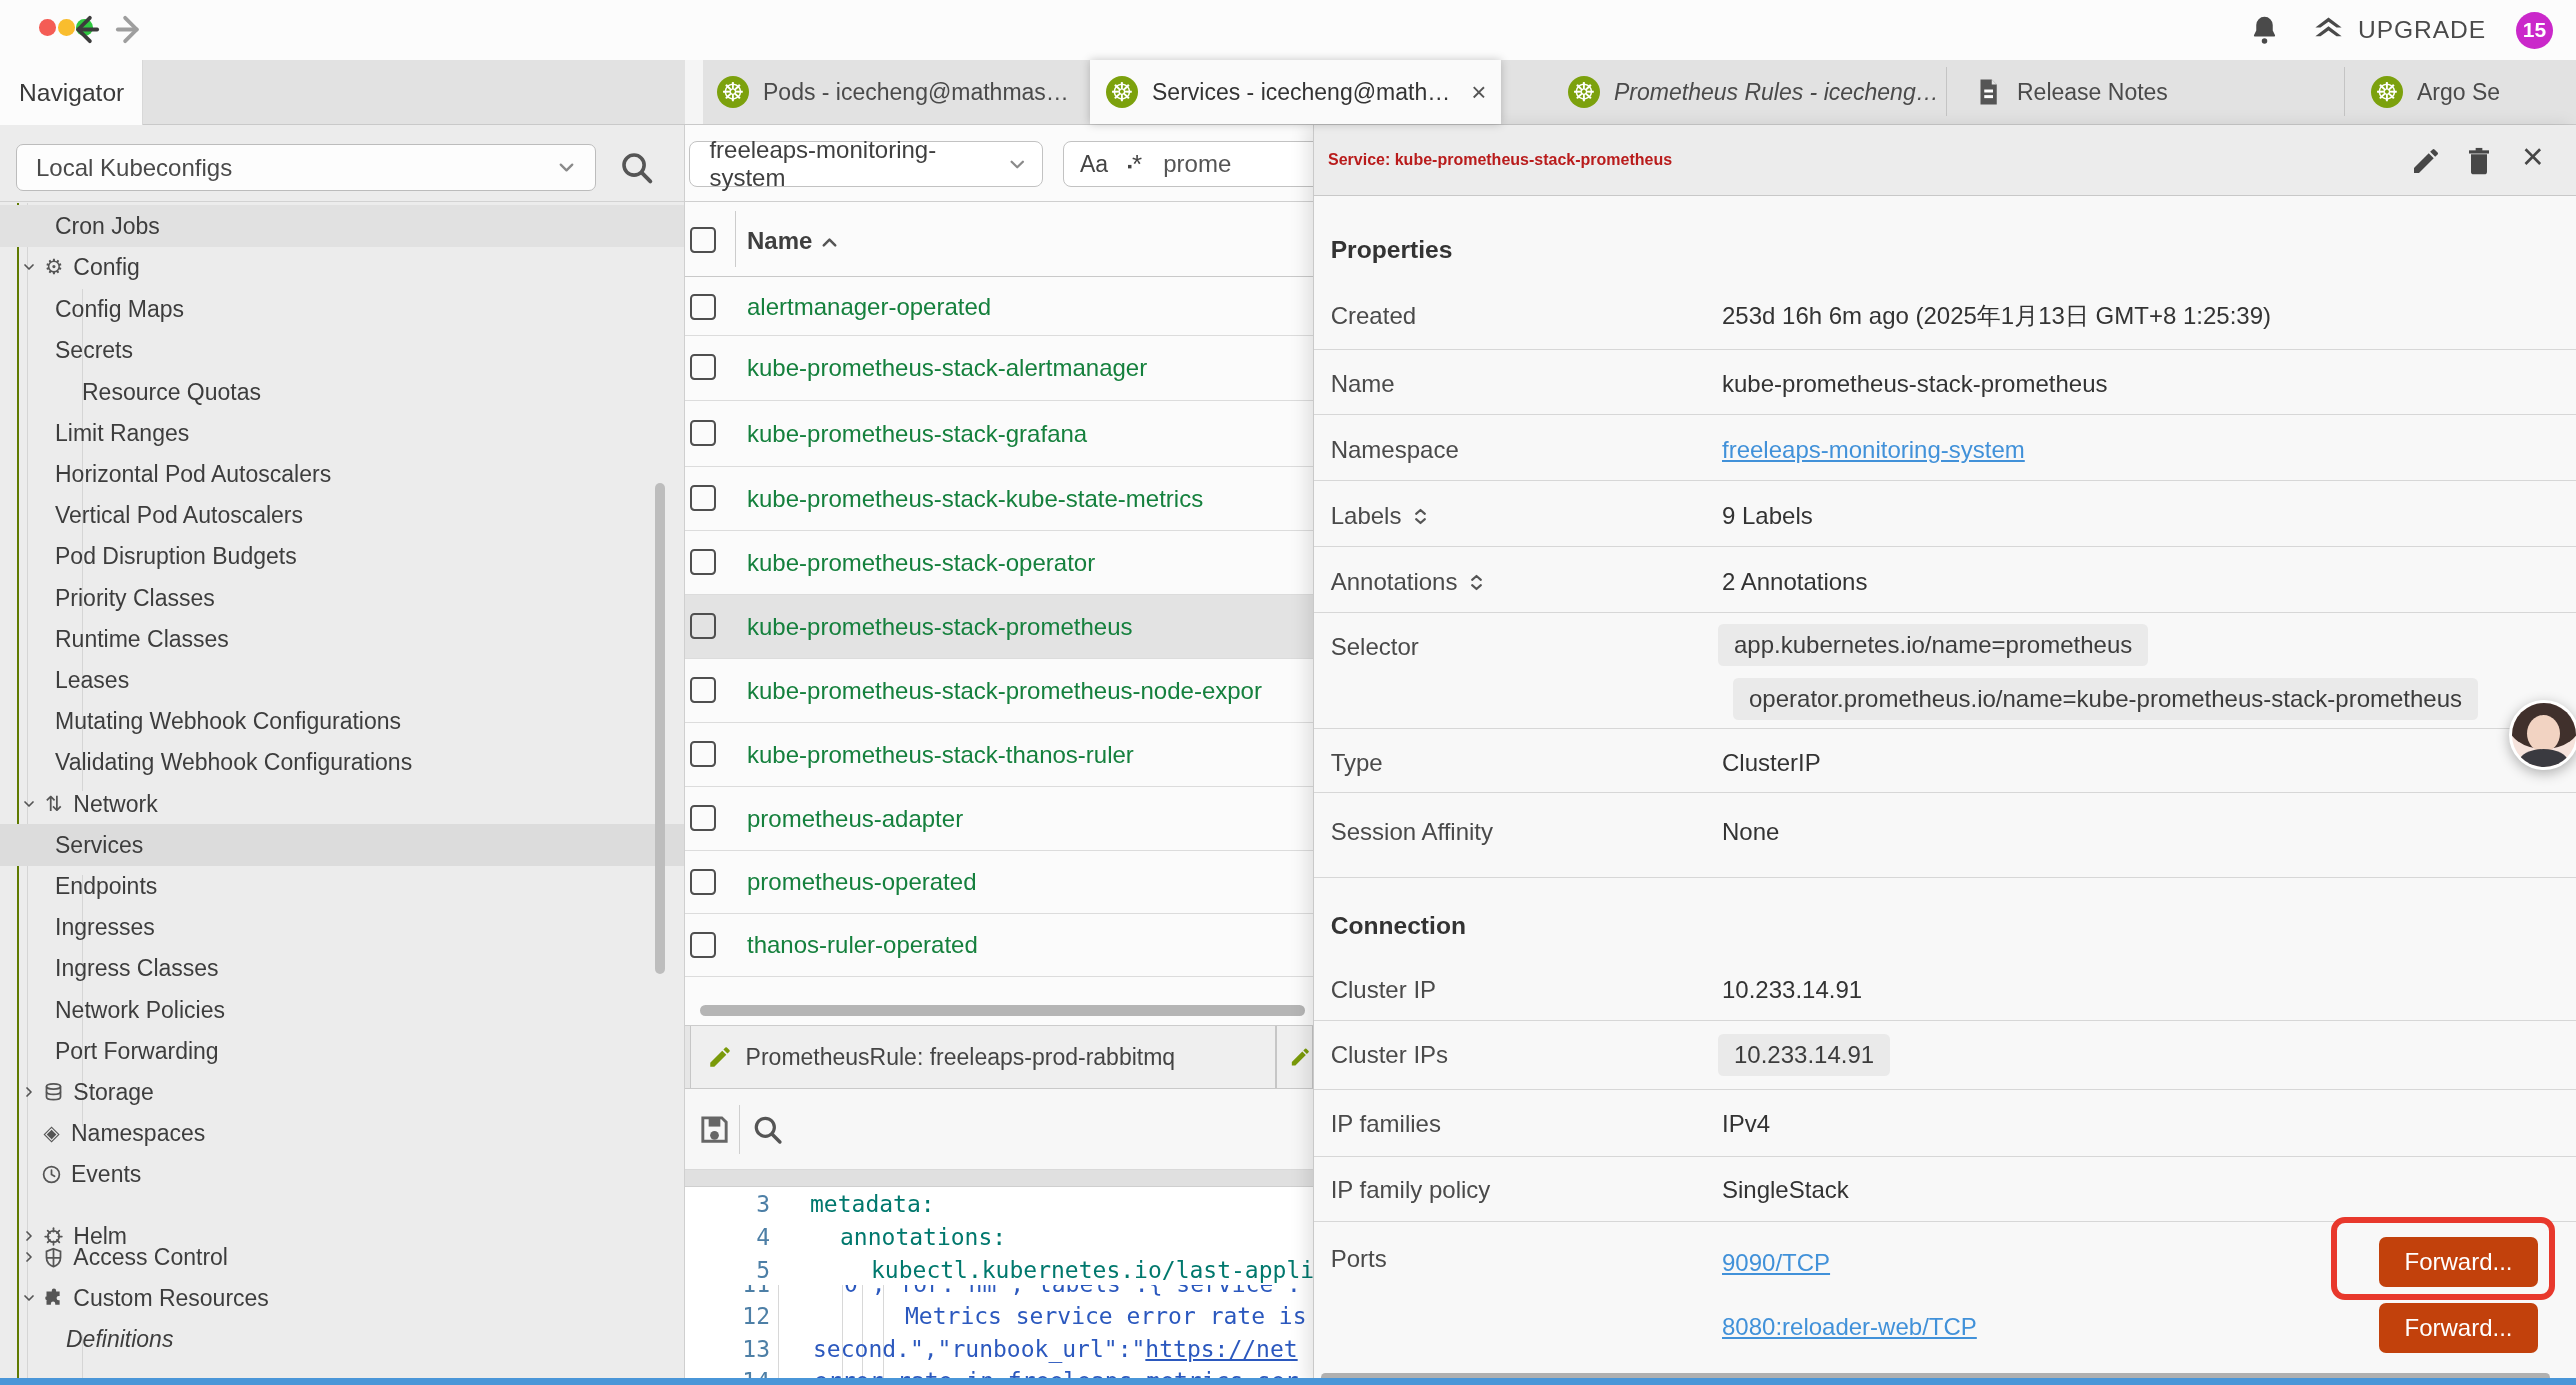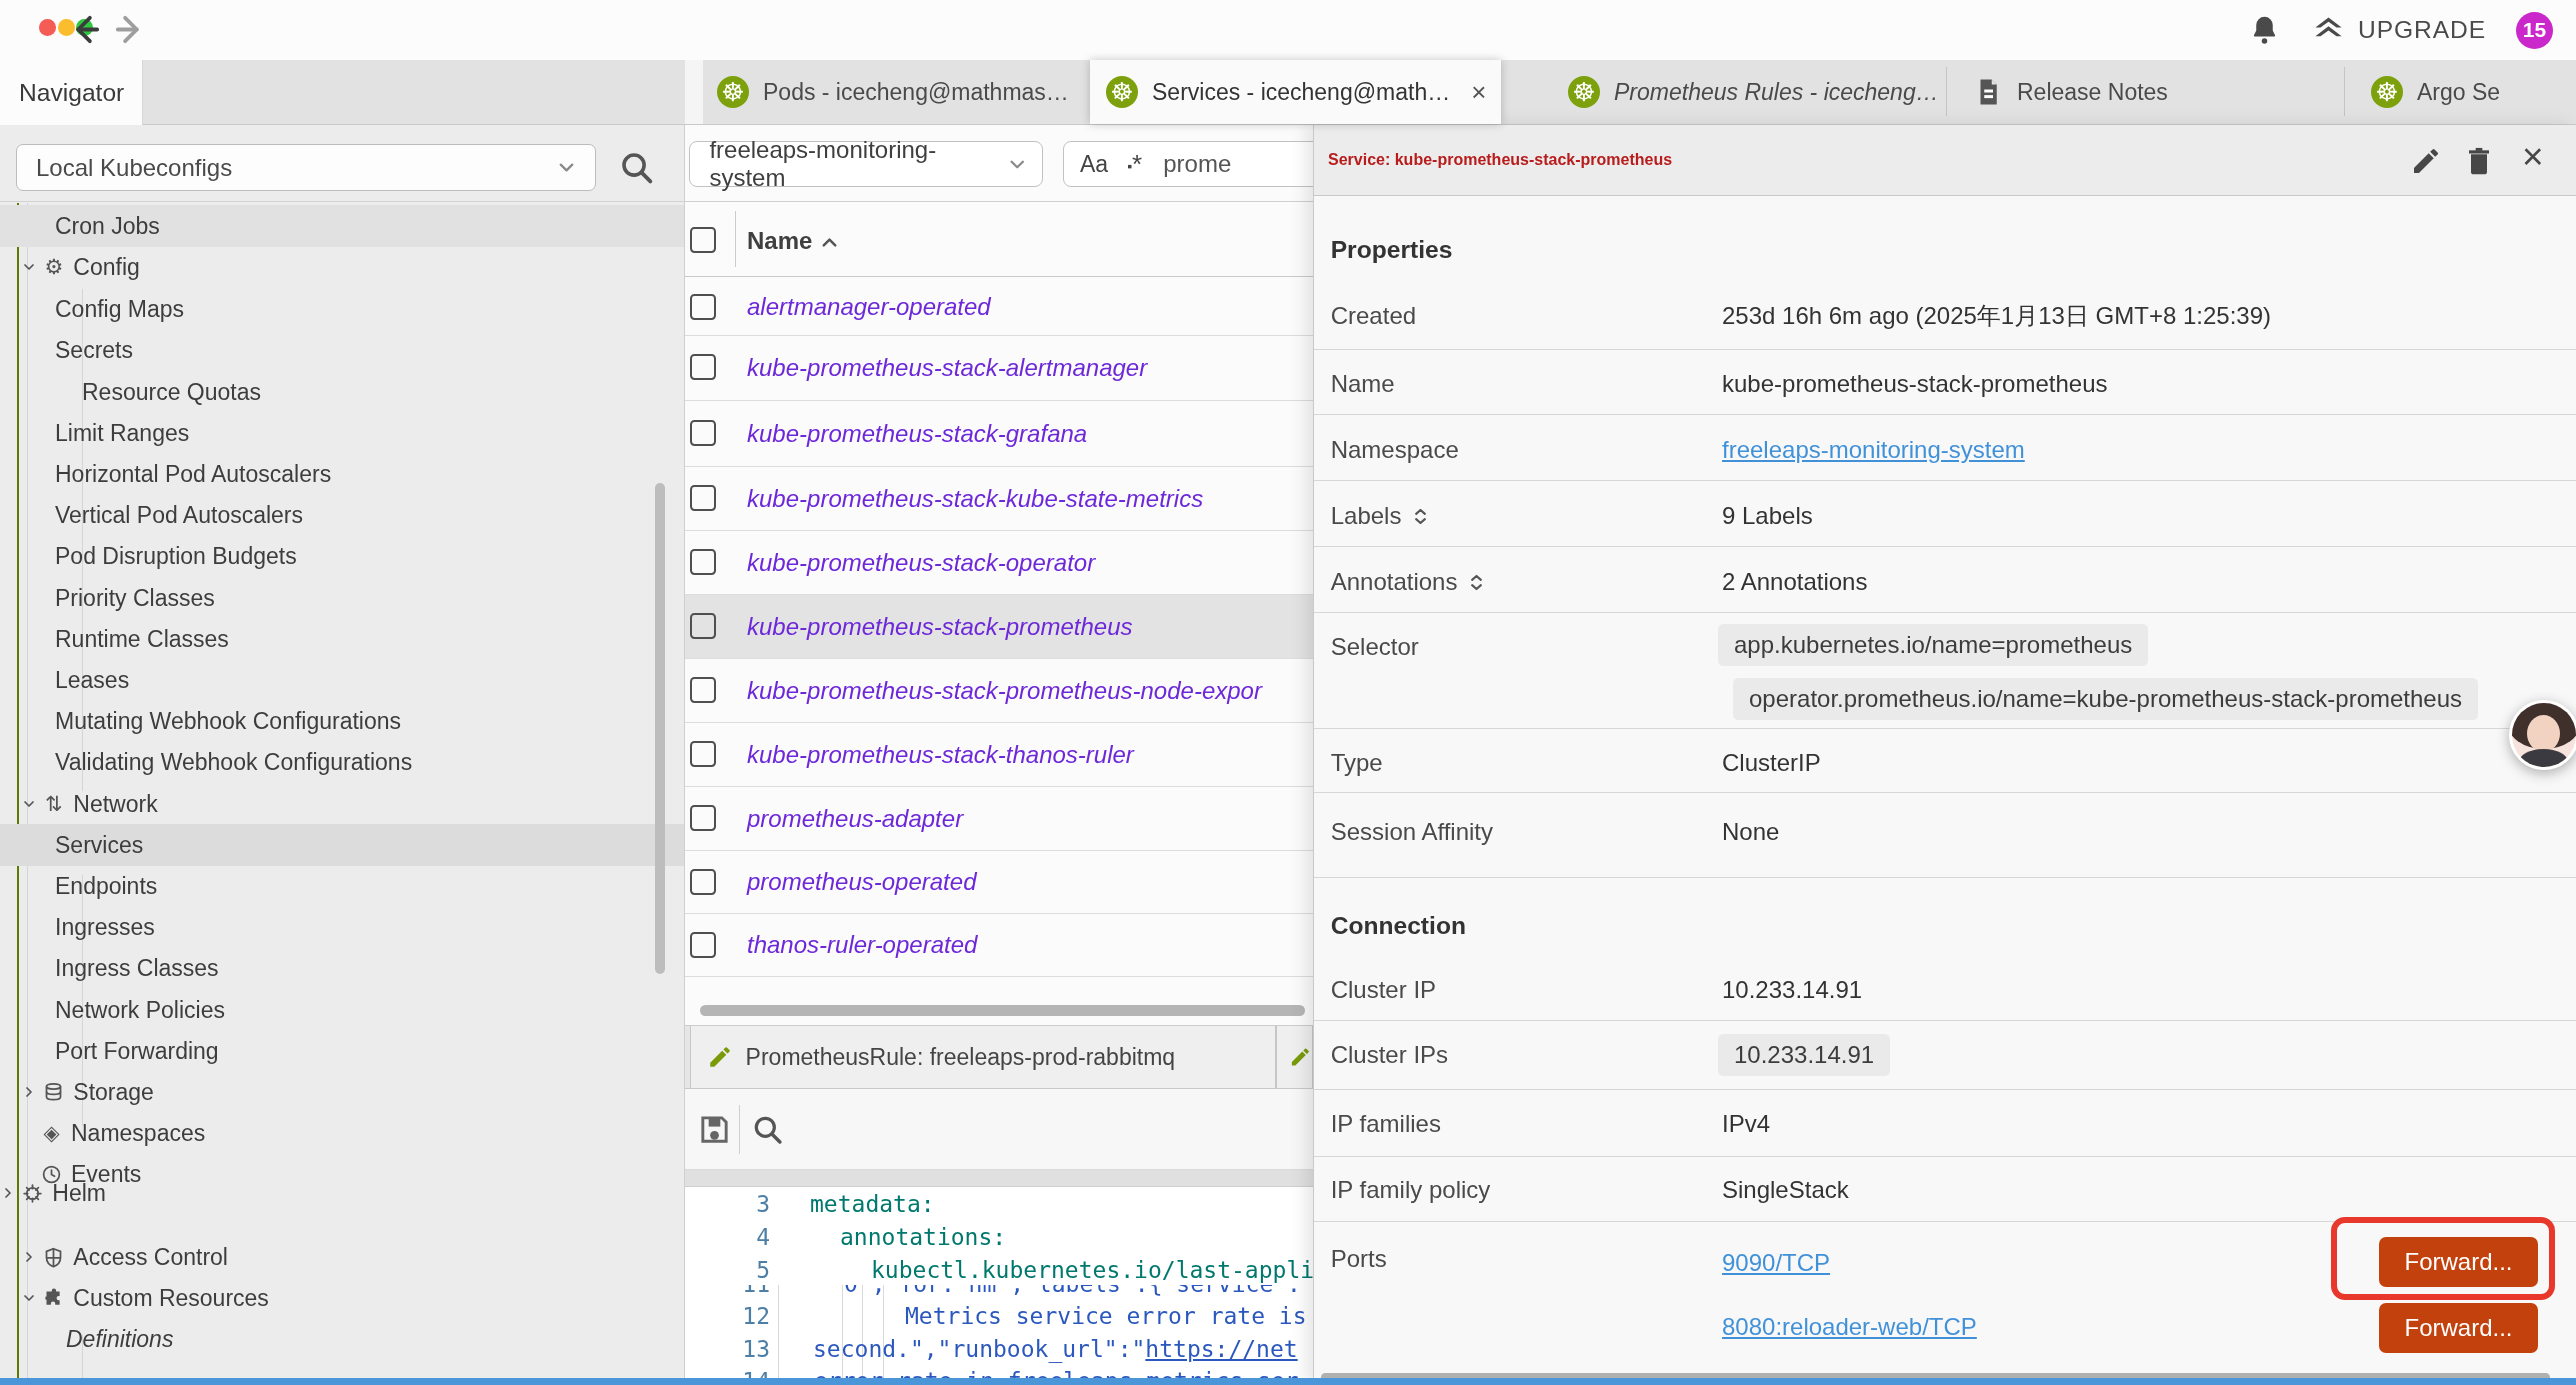--- a/index.html
+++ b/index.html
@@ -48,21 +48,21 @@
   .searchbox{position:absolute;left:378px;top:16px;width:333px;height:46px;background:#fff;border:1.8px solid #c2c2c2;border-radius:8px;
              display:flex;align-items:center;padding:0 16px;box-sizing:border-box;gap:19px;}
   .searchbox .tog{font-size:23px;color:#444;}
   .searchbox input{border:none;outline:none;font-size:24px;color:#555;width:132px;background:transparent;font-family:"Liberation Sans",sans-serif;}
   .m-divider{position:absolute;left:0;top:76px;width:628px;height:0.9px;background:#cfcfcf;}
   .thead{position:absolute;left:0;top:77px;width:628px;height:75px;border-bottom:0.9px solid #c9c9c9;box-sizing:border-box;}
   .cb{position:absolute;width:26px;height:26px;border:2.2px solid #4f4f4f;border-radius:4.4px;box-sizing:border-box;}
   .colsep{position:absolute;left:50px;top:8.8px;width:0.9px;height:56px;background:#cccccc;}
   .trow{position:absolute;left:0;width:628px;border-bottom:0.9px solid #dcdcdc;box-sizing:border-box;}
   .trow.sel{background:#e3e3e3;}
-  .trow .nm{position:absolute;left:62px;top:50%;transform:translateY(-50%);font-size:24px;color:#6d28d9;white-space:nowrap;font-style:italic;}
+  .trow .nm{position:absolute;left:62px;top:50%;transform:translateY(-50%);font-size:24px;color:#15803d;white-space:nowrap;}
   .hthumb{position:absolute;border-radius:5.3px;background:#b5b5b5;}
   .dockrow{position:absolute;left:0;top:900px;width:628px;height:64px;background:#e6e6e6;border-top:0.9px solid #cccccc;border-bottom:0.9px solid #c9c9c9;box-sizing:border-box;}
   .docktab{position:absolute;top:0;height:62px;background:#efefef;border-left:0.9px solid #c6c6c6;border-right:0.9px solid #c6c6c6;box-sizing:border-box;
            display:flex;align-items:center;padding-left:16px;font-size:23px;color:#444;overflow:hidden;white-space:nowrap;}
   .toolbar{position:absolute;left:0;top:964px;width:628px;height:81px;background:#f7f7f7;border-bottom:0.9px solid #d9d9d9;box-sizing:border-box;}
   .greyband{position:absolute;left:0;top:1045px;width:628px;height:16.7px;background:#e0e0e0;border-bottom:0.9px solid #cfcfcf;box-sizing:border-box;}
   .editor{position:absolute;left:0;top:1062px;width:628px;height:199px;background:#ffffff;font-family:"DejaVu Sans Mono",monospace;font-size:23px;}
   .eline{position:absolute;left:0;width:628px;height:32px;}
   .eline .ln{position:absolute;left:0;top:3.5px;width:85px;text-align:right;color:#4d7fa6;}
   .eline .code{position:absolute;top:3.5px;white-space:pre;}
@@ -294,21 +294,21 @@
     </div>
     <div class="ti" style="top:1028px;padding-left:40px;">
       <span class="gicon">
         <svg viewBox="0 0 24 24" width="21" height="21">
             <circle cx="12" cy="12" r="9" fill="none" stroke="#555" stroke-width="2"></circle>
             <path d="M12 7v5l3.5 2" fill="none" stroke="#555" stroke-width="2" stroke-linecap="round"></path>
           </svg>
       </span>
       <span class="lbl">Events</span>
     </div>
-    <div class="ti" style="top:1047px;">
+    <div class="ti" style="top:1090px;padding-left:21px;">
       <svg class="chev" viewBox="0 0 24 24">
           <path d="M9 6 L15 12 L9 18" fill="none" stroke="#555" stroke-width="2.6" stroke-linecap="round" stroke-linejoin="round"></path>
         </svg>
       <span class="gicon">
         <svg viewBox="0 0 24 24" width="21" height="21">
             <circle cx="12" cy="12" r="6.5" fill="none" stroke="#555" stroke-width="2"></circle>
             <g stroke="#555" stroke-width="2" stroke-linecap="round">
               <path d="M12 2.5v4"></path>
               <path d="M12 17.5v4"></path>
               <path d="M2.5 12h4"></path>

